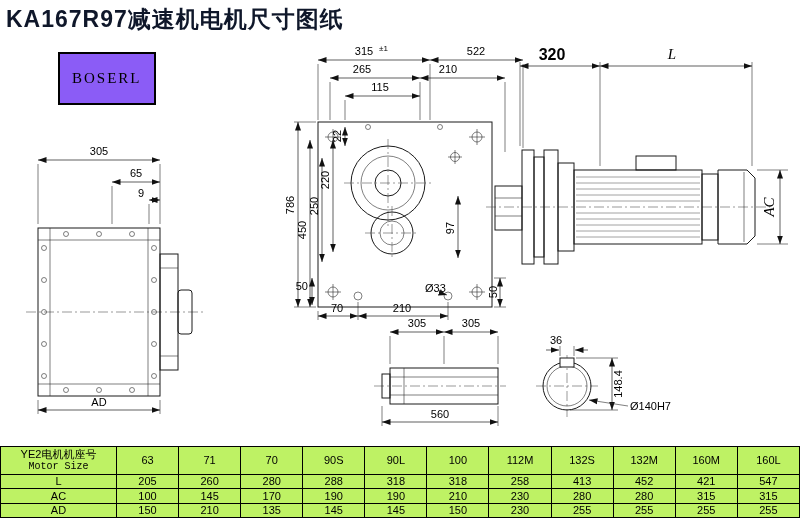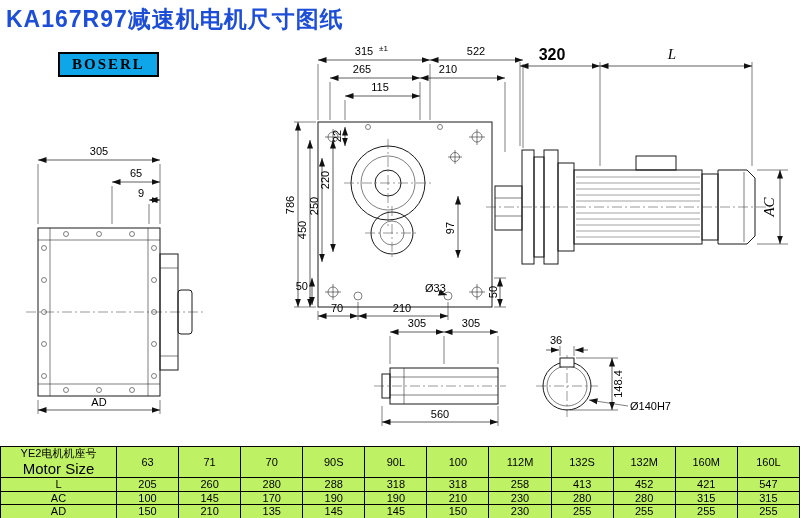--- a/index.html
+++ b/index.html
@@ -1,34 +1,34 @@
 <!DOCTYPE html>
 <html><head>
 <meta charset="utf-8">
 <style>
   *{box-sizing:border-box;margin:0;padding:0}
   html,body{background:#fff}
   body{width:800px;height:518px;font-family:"Liberation Sans",sans-serif}
   .page{position:relative;width:800px;height:518px;background:#fff;overflow:hidden}
-  .title{position:absolute;top:4px;left:6px;font-size:23px;font-weight:bold;color:#1d4ed8;letter-spacing:1px;white-space:nowrap}
-  .logo{position:absolute;top:52px;left:58px;border:2px solid #000;padding:2px 12px;font-family:"Liberation Serif",serif;font-weight:bold;font-size:15px;letter-spacing:2px;background:#0ea5e9}
+  .title{position:absolute;top:4px;left:6px;font-size:23px;font-weight:bold;color:#0f172a;letter-spacing:1px;white-space:nowrap}
+  .logo{position:absolute;top:52px;left:58px;border:2px solid #000;padding:16px 12px;font-family:"Liberation Serif",serif;font-weight:normal;font-size:15px;letter-spacing:2px;background:#8b5cf6}
   svg.drawing{position:absolute;top:0;left:0}
   .ln{stroke:#1a1a1a;stroke-width:1;fill:none}
   .thin{stroke:#2a2a2a;stroke-width:0.6;fill:none}
   .dim{stroke:#1a1a1a;stroke-width:0.7;fill:none}
   .cl{stroke:#555;stroke-width:0.6;fill:none;stroke-dasharray:10 3 2 3}
   .fin{stroke:#555;stroke-width:0.55;fill:none}
   text.d{font-family:"Liberation Sans",sans-serif;font-size:11px;fill:#000}
   text.small{font-size:8px}
   text.big{font-size:16px;font-weight:bold}
   text.ser{font-family:"Liberation Serif",serif;font-style:italic;font-size:15px;fill:#000}
   .tablewrap{position:absolute;top:446px;left:0;width:800px;height:72px;background:#bef264}
   table{width:100%;height:100%;border-collapse:collapse;table-layout:fixed}
   th,td{border:1px solid #000;font-size:11px;font-weight:normal;text-align:center;vertical-align:middle;line-height:1.15;overflow:hidden;padding:0}
-  .hdr-en{font-family:Liberation Sans, sans-serif;font-size:15px}
+  .hdr-en{font-family:Liberation Mono, monospace;font-size:10px}
 </style>
 </head>
 <body>
 
 <div class="page">
 
   <svg class="drawing" width="800" height="446" viewBox="0 0 800 446">
     <defs>
       <marker id="arr" markerWidth="10" markerHeight="8" refX="8.5" refY="4" orient="auto-start-reverse" markerUnits="userSpaceOnUse">
         <path d="M0,1 L8.5,4 L0,7 Z" fill="#111"></path>

